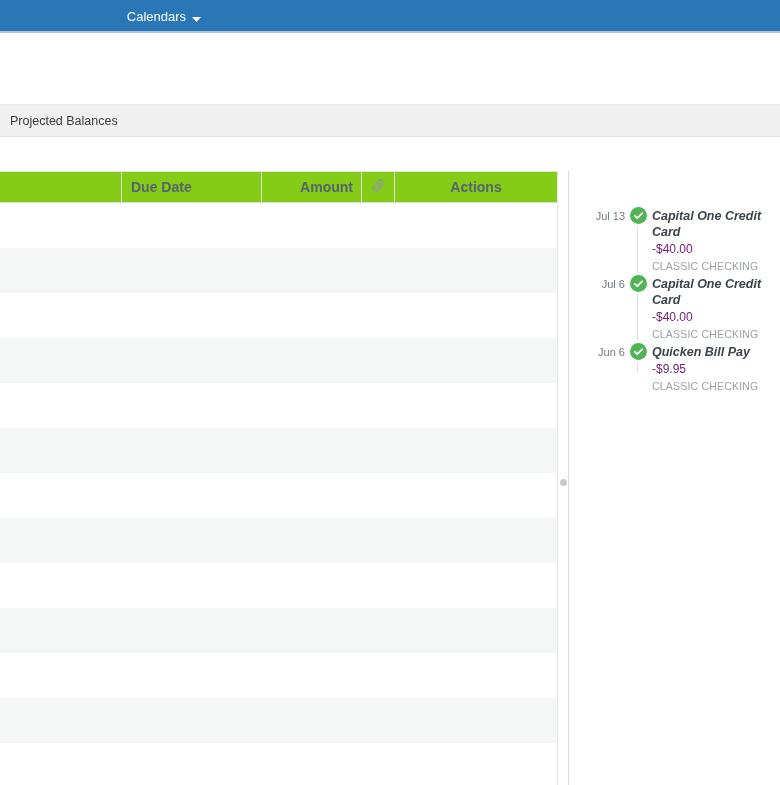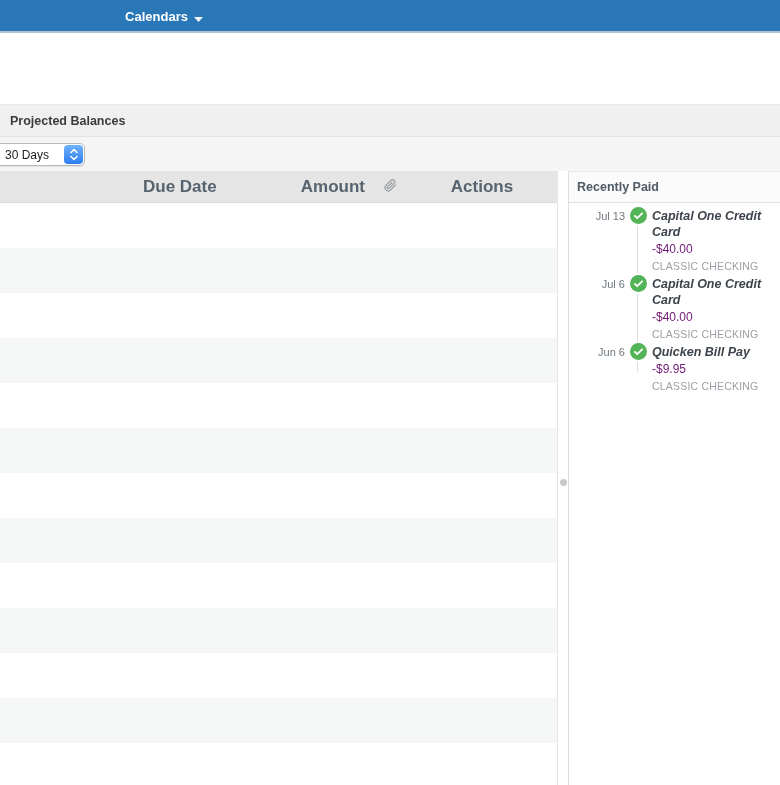--- a/index.html
+++ b/index.html
@@ -8,48 +8,48 @@
   #root { position:relative; width:780px; height:785px; overflow:hidden; background:#fff; }
 
   
   .tabbar { position:absolute; left:0; top:0; width:780px; height:33px;
             background:#2a77b8; border-bottom:2px solid #abc2db; }
   .tab-active { position:absolute; left:3px; top:0; width:112px; height:35px;
                 background:#ffffff; display:flex; align-items:center; justify-content:center;
                 font-size:13px; font-weight:700; color:#1d6ba8; z-index:2; cursor:default; }
   .tab-calendars { position:absolute; left:118px; top:0; width:92px; height:33px;
                    display:flex; align-items:center; justify-content:center; gap:6px;
-                   font-size:13px; font-weight:700; color:#ffffff; cursor:default; }
+                   font-size:13px; font-weight:400; color:#ffffff; cursor:default; }
   .caret-down { display:inline-block; margin-top:2px; opacity:.95; }
 
   
   .section-bar { position:absolute; left:0; top:104px; width:780px; height:33px;
                  background:#f0f0f1; border-top:1px solid #eaeaea; border-bottom:1px solid #e3e3e4;
                  display:flex; align-items:center; padding-left:10px;
-                 font-size:12.5px; color:#3b3b3d;font-weight:bold; }
+                 font-size:12.5px; color:#3b3b3d; }
 
   
   .toolbar { position:absolute; left:0; top:137px; width:780px; height:34px; background:#f5f5f6; }
   .range-select { position:absolute; left:-6px; top:6px; width:91px; height:23px;
                   background:#ffffff; border:1px solid #b9b9bc; border-radius:5px;
                   box-shadow:0 1px 1px rgba(0,0,0,.08);
                   display:flex; align-items:center; cursor:default; }
   .range-select .value { font-size:12px; color:#222; padding-left:10px; flex:1; }
   .stepper { position:absolute; right:1px; top:1px; bottom:1px; width:19px; border-radius:4px;
              background:linear-gradient(#6db3fc,#2e7cf0);
              display:flex; flex-direction:column; align-items:center; justify-content:center; gap:1px; }
 
   
   .main { position:absolute; left:0; top:171px; width:780px; height:614px; }
 
   .left-pane { position:absolute; left:0; top:0; width:558px; height:614px;
                border-right:1px solid #e5e5e6; background:#fff; }
-  .thead { position:absolute; left:0; top:0; width:557px; height:32px; background:#e5e5e5;
+  .thead { position:absolute; left:0; top:0; width:557px; height:32px; background:#84cc16;
            border-top:1px solid #e4e4e5; border-bottom:1px solid #d9dadb;
-           display:flex; font-size:17px; font-weight:700; color:#57646f;padding-left:12px; }
+           display:flex; font-size:14px; font-weight:700; color:#57646f; }
   .th { display:flex; align-items:center; border-right:1px solid #e3e3e4; height:100%; }
   .th:last-child { border-right:none; }
   .th-name    { width:122px; }
   .th-due     { width:140px; padding-left:9px; }
   .th-amount  { width:100px; justify-content:flex-end; padding-right:8px; }
   .th-clip    { width:33px;  justify-content:center; }
   .th-actions { flex:1; justify-content:center; }
 
   .table-body { position:absolute; left:0; top:32px; width:557px; height:582px;
                 background:repeating-linear-gradient(to bottom,
@@ -93,33 +93,20 @@
             <path d="M0 0h9L4.5 5z" fill="#ffffff"></path>
           </svg>
       </span>
     </div>
   </div>
 
   <div class="section-bar">
     <span>Projected Balances</span>
   </div>
 
-  <div class="toolbar">
-    <div class="range-select">
-      <span class="value">30 Days</span>
-      <span class="stepper">
-        <svg width="8" height="6" viewBox="0 0 8 6">
-            <path d="M1 4.5L4 1.5 7 4.5" stroke="#fff" stroke-width="1.5" fill="none" stroke-linecap="round" stroke-linejoin="round"></path>
-          </svg>
-        <svg width="8" height="6" viewBox="0 0 8 6">
-            <path d="M1 1.5L4 4.5 7 1.5" stroke="#fff" stroke-width="1.5" fill="none" stroke-linecap="round" stroke-linejoin="round"></path>
-          </svg>
-      </span>
-    </div>
-  </div>
 
   <div class="main">
 
     <div class="left-pane">
       <div class="thead">
         <div class="th th-name"></div>
         <div class="th th-due">Due Date</div>
         <div class="th th-amount">Amount</div>
         <div class="th th-clip">
           <span>
@@ -131,23 +118,20 @@
         <div class="th th-actions">Actions</div>
       </div>
       <div class="table-body"></div>
     </div>
 
     <div class="splitter">
       <div class="splitter-dot"></div>
     </div>
 
     <div class="right-pane">
-      <div class="panel-header">
-        <span>Recently Paid</span>
-      </div>
       <div class="panel-body">
         <div class="timeline"></div>
         <div class="entries">
 
           <div class="entry">
             <div class="e-date">Jul 13</div>
             <div class="e-icon">
               <span class="check-badge">
                 <svg width="17" height="17" viewBox="0 0 17 17">
                     <circle cx="8.5" cy="8.5" r="8.5" fill="#53b457"></circle>

